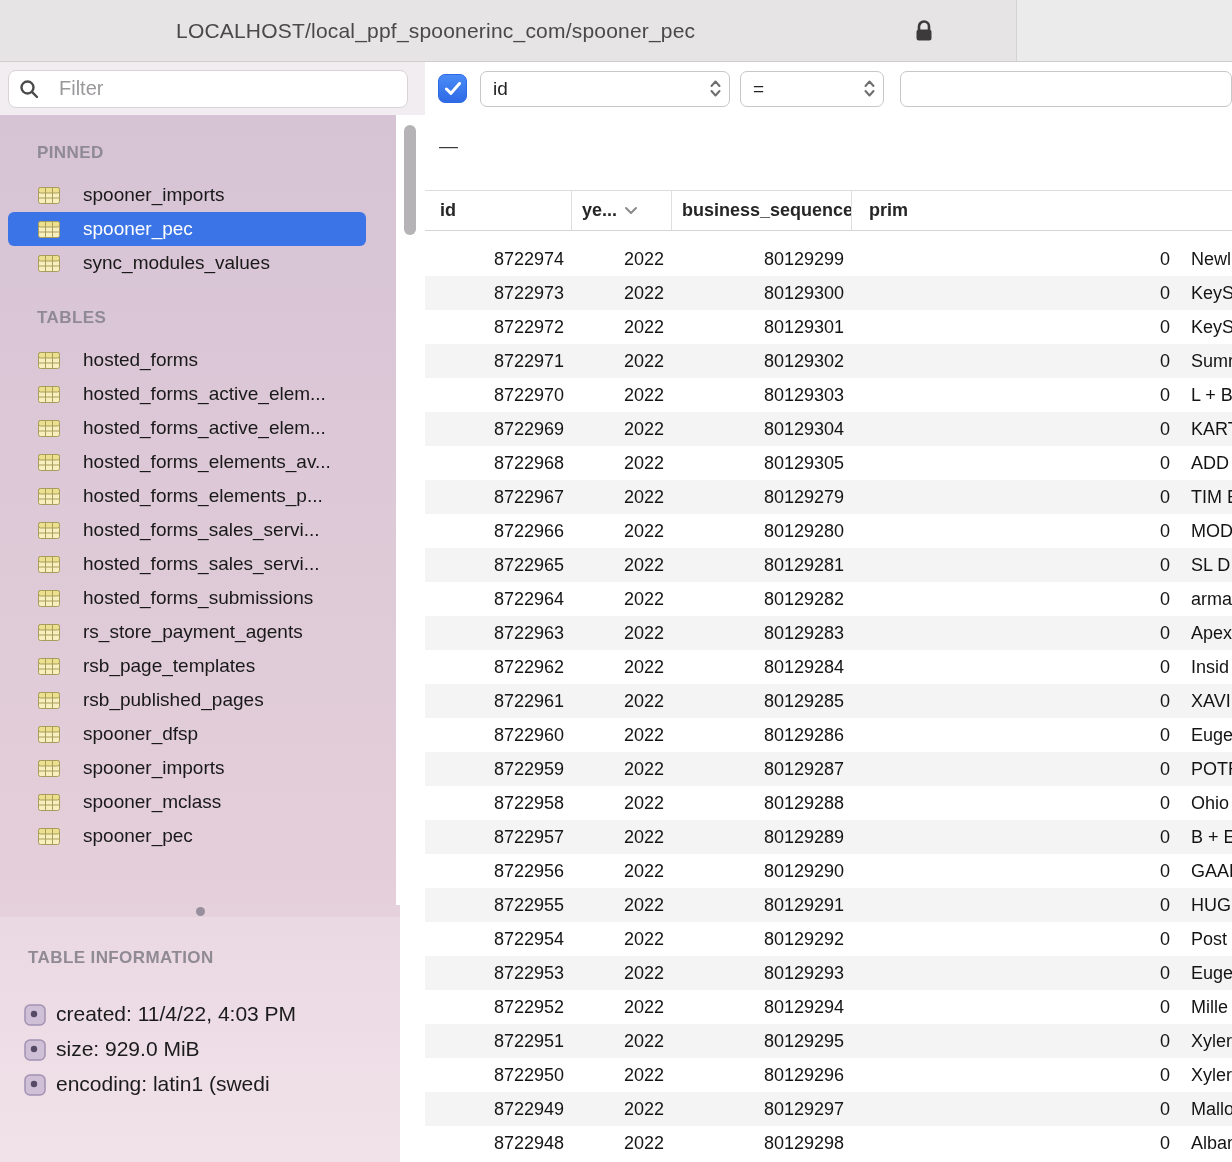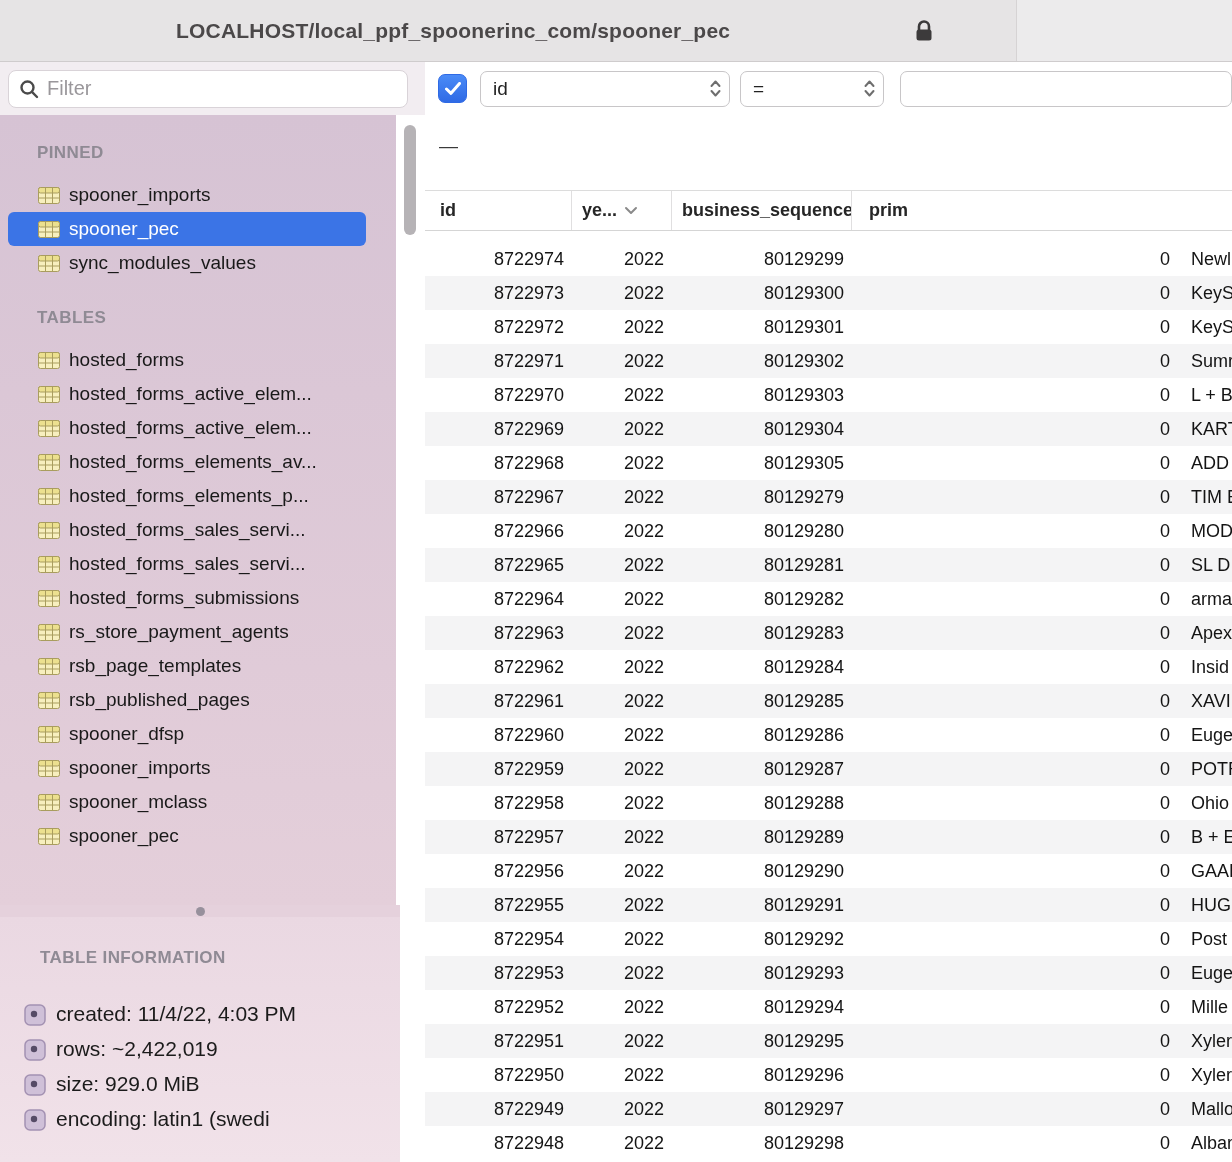--- a/index.html
+++ b/index.html
@@ -2,58 +2,58 @@
 <html><head>
 <meta charset="utf-8">
 <style>
   * { margin:0; padding:0; box-sizing:border-box; }
   html,body { width:1232px; height:1162px; overflow:hidden; background:#fff;
               font-family:"Liberation Sans", sans-serif; }
   .window { position:relative; width:1232px; height:1162px; background:#fff; }
 
   
   .titlebar { position:relative; height:62px; background:#e6e4e5;
-              border-bottom:1px solid #cfcccd;font-weight:bold; }
+              border-bottom:1px solid #cfcccd; }
   .titlebar-right { position:absolute; right:0; top:0; width:216px; height:100%;
               background:#ecebec; border-left:1px solid #d6d3d4; }
   .window-title { position:absolute; left:176px; top:50%; transform:translateY(-50%);
               font-size:21px; color:#4b4849; letter-spacing:.2px; white-space:nowrap; }
   .lock { position:absolute; left:915px; top:50%; transform:translateY(-50%); line-height:0; }
 
   
   .body { display:flex; height:1100px; }
 
   
   .sidebar { width:425px; flex:none; position:relative; background:#fff; }
   .sidebar-filter-area { height:53px; background:#f2edf1; display:flex;
               align-items:center; padding-left:8px; }
   .searchbox { width:400px; height:38px; background:#fff; border:1px solid #d9d3d8;
-              border-radius:8px; display:flex; align-items:center; padding:0 10px; gap:8px; }
+              border-radius:8px; display:flex; align-items:center; padding:0 10px; gap:20px; }
   .searchbox input { border:none; outline:none; font-size:20px; flex:1; min-width:0;
               color:#333; background:transparent; font-family:"Liberation Sans", sans-serif; }
   .searchbox input::placeholder { color:#9a979b; }
 
   .sidebar-list { width:396px; height:790px; overflow:hidden; padding-top:27px;
               background:linear-gradient(180deg,#d6c3d4 0%,#e0cbd8 70%,#e4cfda 100%); }
   .section-header { font-size:17px; font-weight:700; color:#8f8a94; padding-left:37px;
               margin-bottom:14px; letter-spacing:.4px; line-height:22px; }
   .section-gap { height:27px; }
-  .side-item { height:34px; display:flex; align-items:center; gap:9px;
+  .side-item { height:34px; display:flex; align-items:center; gap:23px;
               margin:0 30px 0 8px; padding-left:30px; border-radius:6px;
               font-size:19px; color:#191919; cursor:default; white-space:nowrap; overflow:hidden; }
   .side-item.selected { background:#3b74e6; color:#fff; }
   .t-icon { line-height:0; flex:none; }
 
   .sidebar-splitter { width:400px; height:12px; background:#e5d1dc; display:flex;
               align-items:center; justify-content:center; }
   .splitter-dot { width:9px; height:9px; border-radius:50%; background:#97909c; }
 
   .sidebar-info { width:400px; height:245px; padding-top:30px; overflow:hidden;
               background:linear-gradient(180deg,#ead8e2 0%,#f1e2e9 100%); }
-  .sidebar-info .section-header { padding-left:40px; margin-bottom:22px; }
+  .sidebar-info .section-header { padding-left:28px; margin-bottom:22px; }
   .info-item { display:flex; align-items:flex-end; gap:10px; padding-left:24px;
               height:35px; font-size:21px; color:#1b1b1b; white-space:nowrap; }
   .info-item .i-icon { line-height:0; flex:none; }
 
   .scroll-thumb { position:absolute; left:404px; top:63px; width:12px; height:110px;
               border-radius:6px; background:#b6b3b6; }
 
   
   .main { flex:1; min-width:0; display:flex; flex-direction:column; background:#fff;
               overflow:hidden; }
@@ -323,27 +323,20 @@
                   <rect x="1" y="1" width="20" height="20" rx="5" fill="#cfc0d8" stroke="#a391b2" stroke-width="1.5"></rect>
                   <circle cx="10" cy="10" r="3.2" fill="#554b66"></circle>
                 </svg></span>
               <span>created: 11/4/22, 4:03 PM</span>
             </div>
             <div class="info-item">
               <span class="i-icon"><svg width="22" height="22" viewBox="0 0 22 22">
                   <rect x="1" y="1" width="20" height="20" rx="5" fill="#cfc0d8" stroke="#a391b2" stroke-width="1.5"></rect>
                   <circle cx="10" cy="10" r="3.2" fill="#554b66"></circle>
                 </svg></span>
-              <span>rows: ~2,422,019</span>
-            </div>
-            <div class="info-item">
-              <span class="i-icon"><svg width="22" height="22" viewBox="0 0 22 22">
-                  <rect x="1" y="1" width="20" height="20" rx="5" fill="#cfc0d8" stroke="#a391b2" stroke-width="1.5"></rect>
-                  <circle cx="10" cy="10" r="3.2" fill="#554b66"></circle>
-                </svg></span>
               <span>size: 929.0 MiB</span>
             </div>
             <div class="info-item">
               <span class="i-icon"><svg width="22" height="22" viewBox="0 0 22 22">
                   <rect x="1" y="1" width="20" height="20" rx="5" fill="#cfc0d8" stroke="#a391b2" stroke-width="1.5"></rect>
                   <circle cx="10" cy="10" r="3.2" fill="#554b66"></circle>
                 </svg></span>
               <span>encoding: latin1 (swedi</span>
             </div>
           </div>

